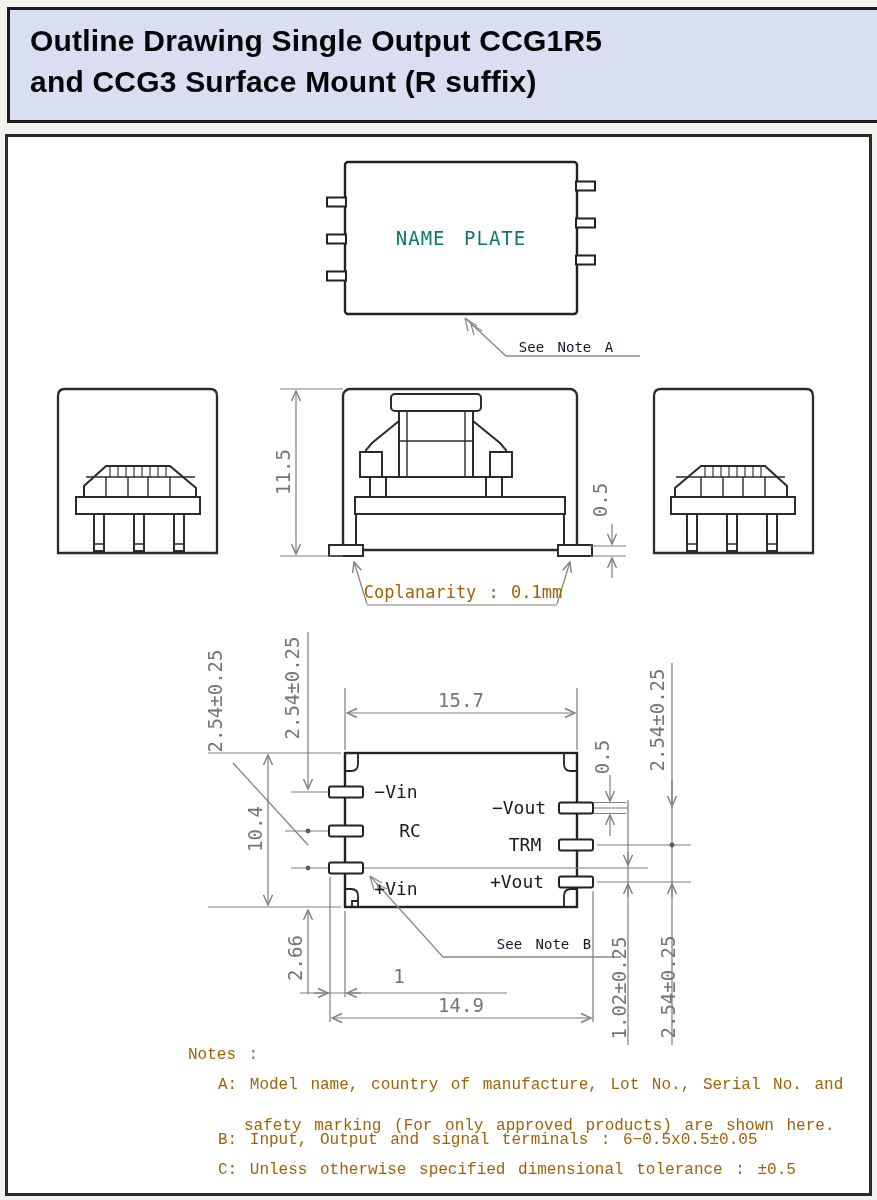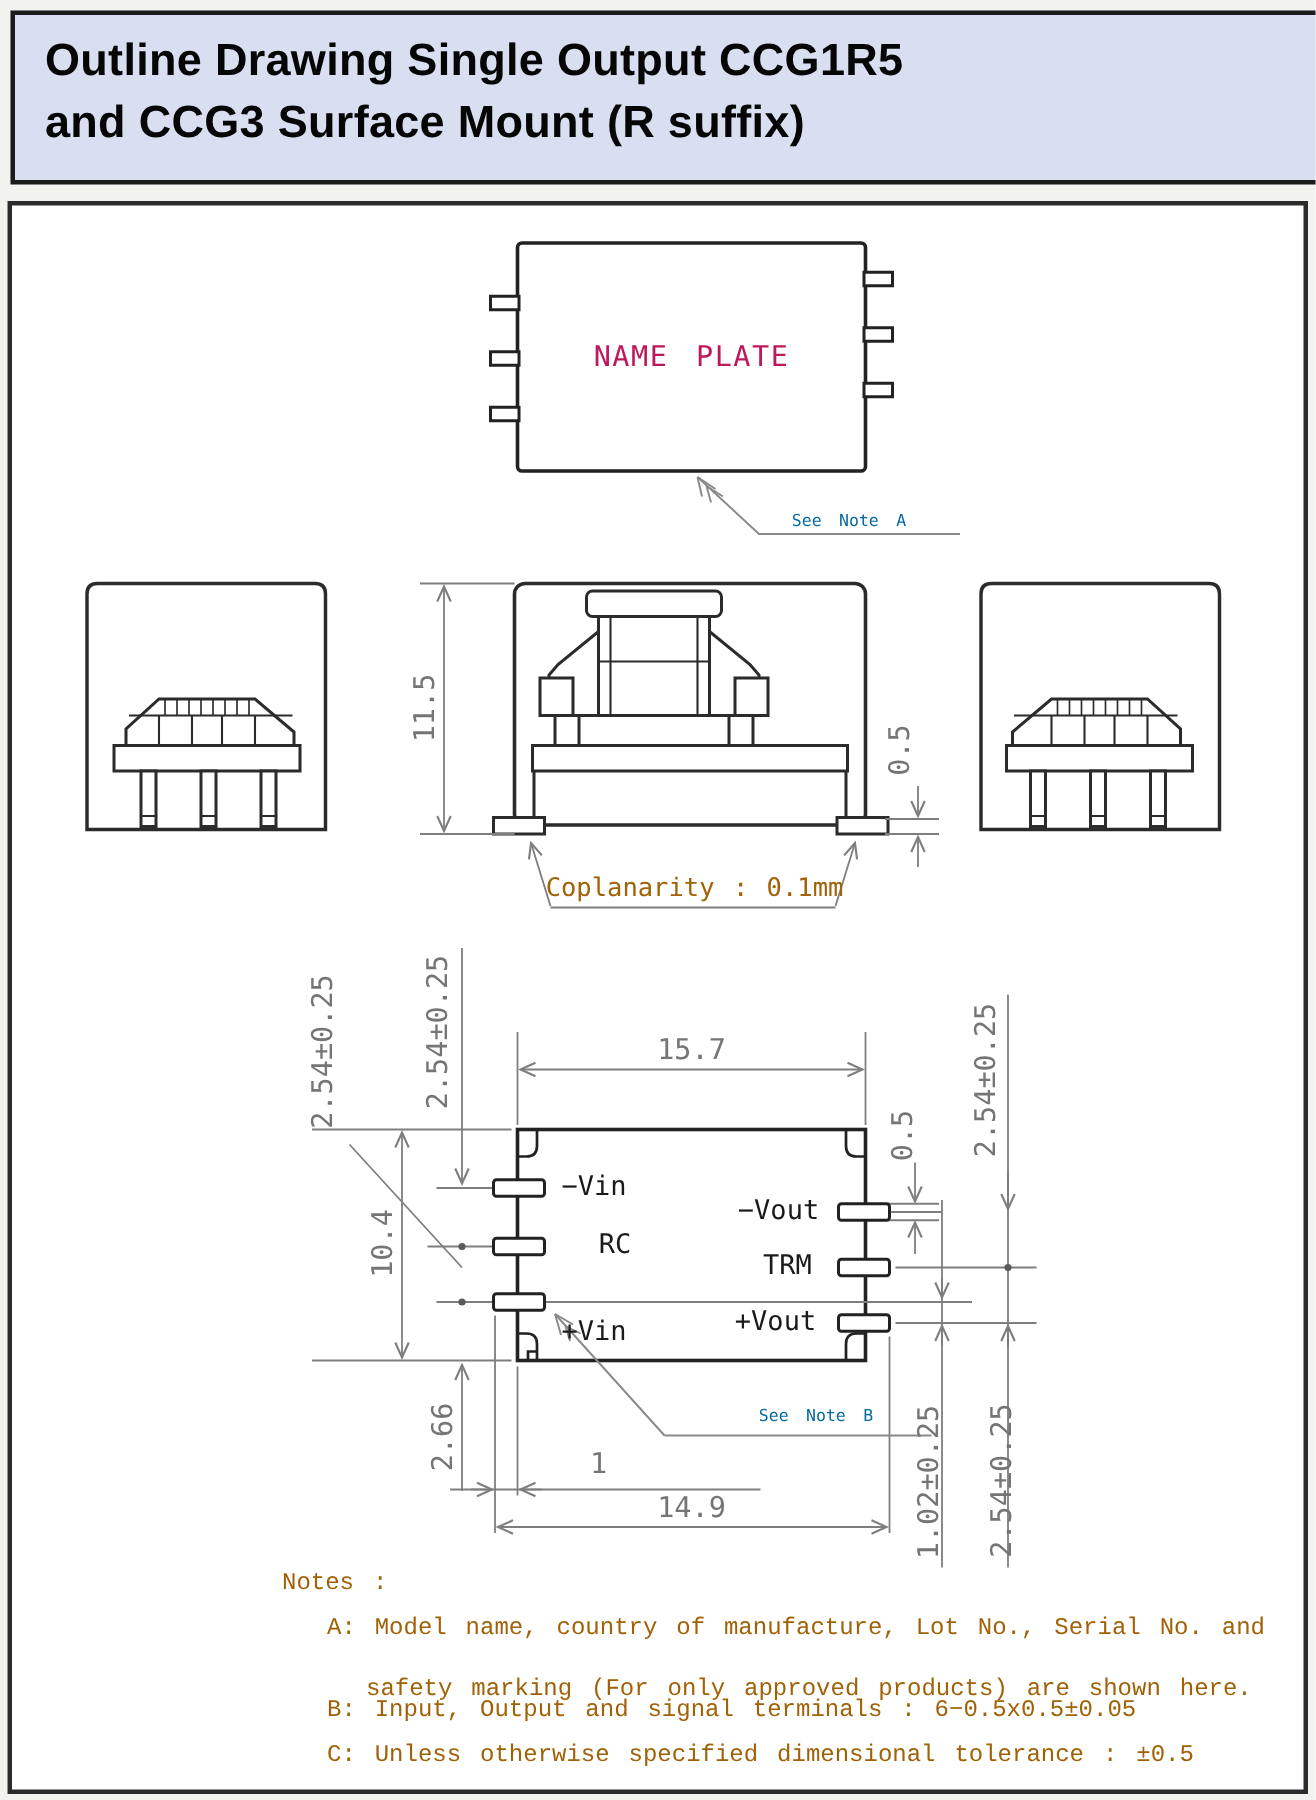--- a/index.html
+++ b/index.html
@@ -4,22 +4,22 @@
 <style>
   html,body{margin:0;padding:0;}
   body{width:877px;height:1200px;position:relative;background:#f2f2ee;font-family:"DejaVu Sans Mono",monospace;overflow:hidden;}
   .titlebar{position:absolute;left:7px;top:7px;width:849px;height:100px;background:#d9def1;border:3px solid #1b1b1b;padding:10px 0 0 20px;}
   .titlebar .t{font-family:"Liberation Sans",sans-serif;font-weight:bold;font-size:30px;line-height:41px;color:#060606;letter-spacing:0.2px;}
   .frame{position:absolute;left:5px;top:134px;width:861px;height:1056px;background:#ffffff;border:3px solid #2b2b2b;}
   svg.art{position:absolute;left:0;top:0;}
   .lbl{position:absolute;font-family:"DejaVu Sans Mono",monospace;font-size:19px;color:#757575;white-space:nowrap;transform:translate(-50%,-50%);}
   .lbl.rot{transform:translate(-50%,-50%) rotate(-90deg);}
   .lbl.pin{font-size:18px;color:#1a1a1a;}
-  .lbl.nameplate{font-size:19px;color:#be185d;letter-spacing:1px;word-spacing:6px;}
-  .lbl.noteref{font-size:11px;word-spacing:5px;color:#0369a1;}
+  .lbl.nameplate{font-size:19px;color:#0f766e;letter-spacing:1px;word-spacing:6px;}
+  .lbl.noteref{font-size:14px;word-spacing:5px;color:#0f172a;}
   .lbl.copl{font-size:17px;word-spacing:2px;color:#a16207;}
   .note{position:absolute;font-family:Liberation Mono, monospace;font-size:16px;color:#a16207;white-space:nowrap;word-spacing:3px;}
 </style>
 </head>
 <body>
 
 <div class="titlebar">
   <div class="t">Outline Drawing Single Output CCG1R5</div>
   <div class="t">and CCG3 Surface Mount (R suffix)</div>
 </div>

